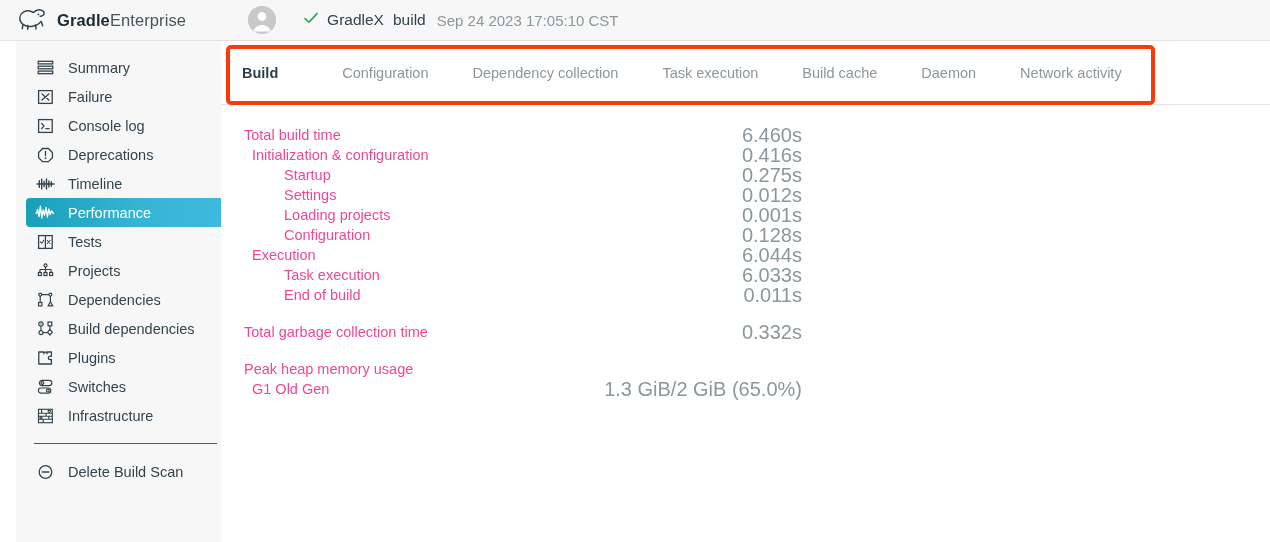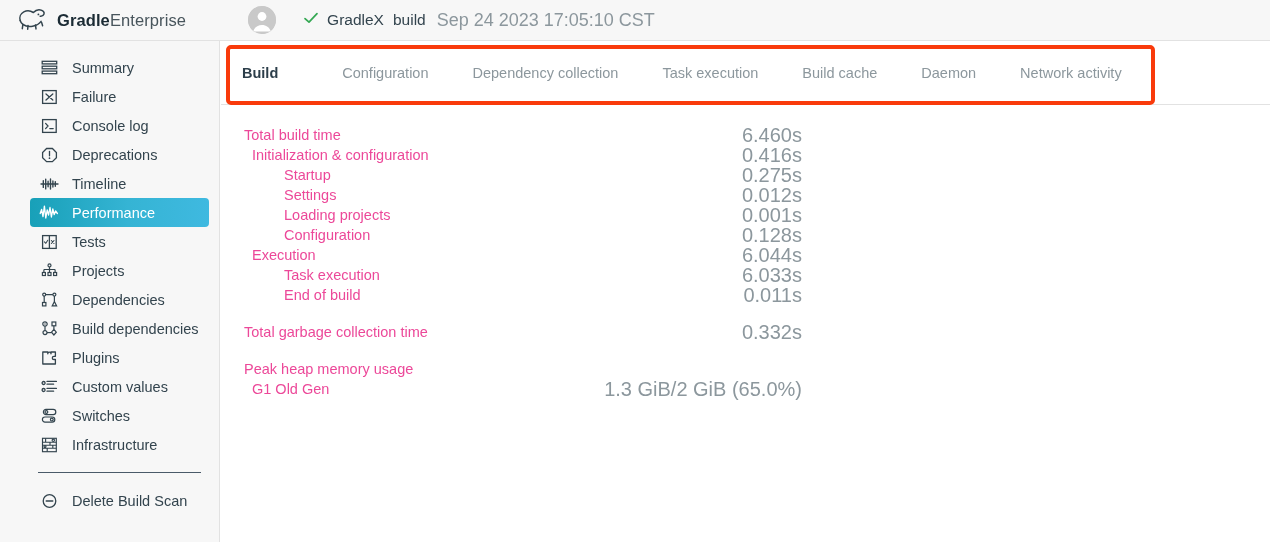--- a/index.html
+++ b/index.html
@@ -31,30 +31,29 @@
     display: block;
   }
   .check-icon { margin-left: 27px; display: block; }
   .build-proj {
     margin-left: 8px; font-size: 15.5px; color: #33444e; font-weight: 500;
   }
   .build-kind {
     margin-left: 9px; font-size: 15.5px; color: #33444e; font-weight: 500;
   }
   .build-date {
-    margin-left: 11px; font-size: 18px; color: #8c979d;
+    margin-left: 11px; font-size: 15px; color: #8c979d;
   }
 
   
   .sidebar {
-    position: absolute; left: 0; top: 41px; width: 220px; height: 501px;
+    position: absolute; left: 16px; top: 41px; width: 220px; height: 501px;
     background: #f7f7f7;
     border-right: 1px solid #e2e2e2;
     padding-top: 12px;
-    padding-left: 20px;
   }
   .nav-item {
     display: flex; align-items: center;
     height: 29px; margin: 0 10px; padding-left: 8px;
     border-radius: 4px; cursor: pointer;
   }
   .nav-icon {
     width: 22px; height: 20px; flex: 0 0 22px;
     display: flex; align-items: center; justify-content: center;
   }
@@ -297,32 +296,20 @@
       <span class="nav-icon">
         <svg width="17" height="16" viewBox="0 0 17 16">
             <g stroke="#33444e" stroke-width="1.3" fill="none" stroke-linejoin="round">
           <path d="M1.8 2h5v1.8a1.6 1.6 0 1 1 3.2 0V2h4.4v4.3h-1.5a1.6 1.6 0 1 0 0 3.2h1.5V14H1.8z"></path>
             </g>
           </svg>
       </span>
       <span class="nav-label">Plugins</span>
     </div>
 
-    <div class="nav-item">
-      <span class="nav-icon">
-        <svg width="17" height="16" viewBox="0 0 17 16">
-            <g stroke="#33444e" stroke-width="1.3" fill="none" stroke-linecap="round">
-          <circle cx="2.6" cy="4" r="1.5"></circle>
-              <circle cx="2.6" cy="11" r="1.5"></circle>
-          <path d="M6 2.4h9.4M6 5.2h6.6M6 9.4h9.4M6 12.2h6.6"></path>
-            </g>
-          </svg>
-      </span>
-      <span class="nav-label">Custom values</span>
-    </div>
 
     <div class="nav-item">
       <span class="nav-icon">
         <svg width="17" height="16" viewBox="0 0 17 16">
             <g stroke="#33444e" stroke-width="1.2" fill="none">
           <rect x="2.4" y="1.4" width="12.4" height="5.2" rx="2.6"></rect>
               <circle cx="5.4" cy="4" r="1.4"></circle>
           <rect x="1.4" y="9" width="12.4" height="5.2" rx="2.6"></rect>
               <circle cx="10.8" cy="11.6" r="1.4"></circle>
             </g>

